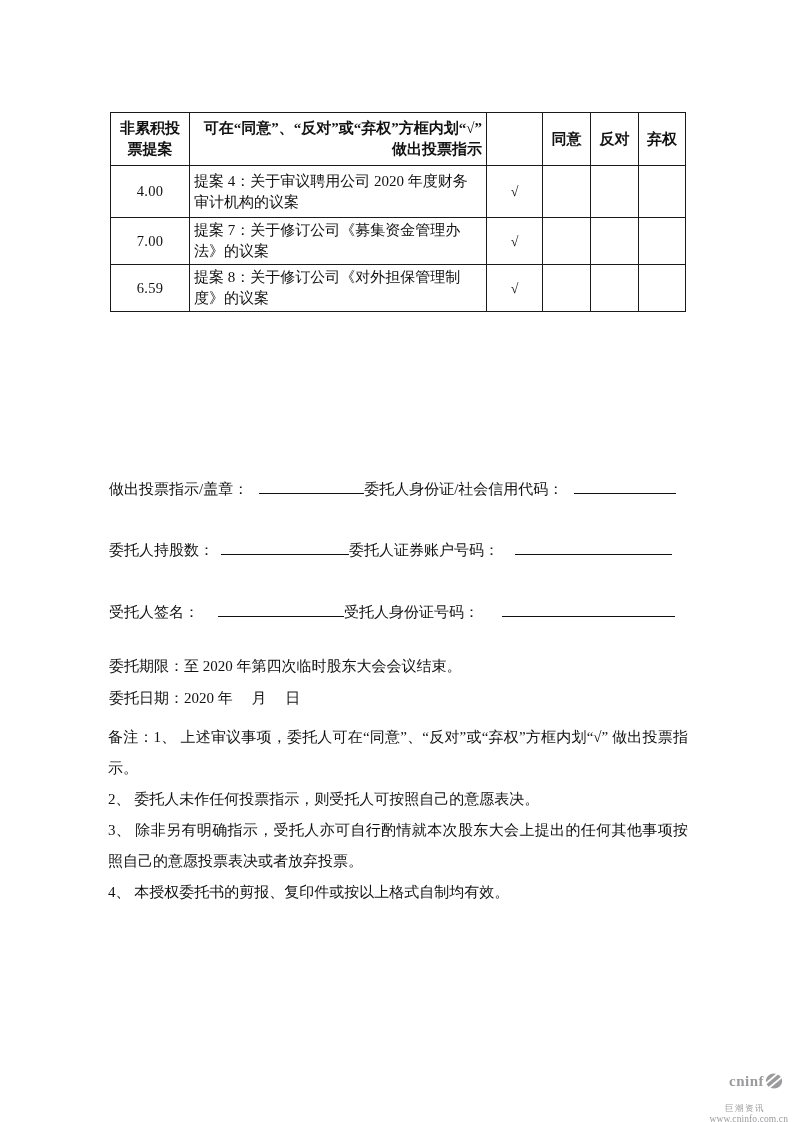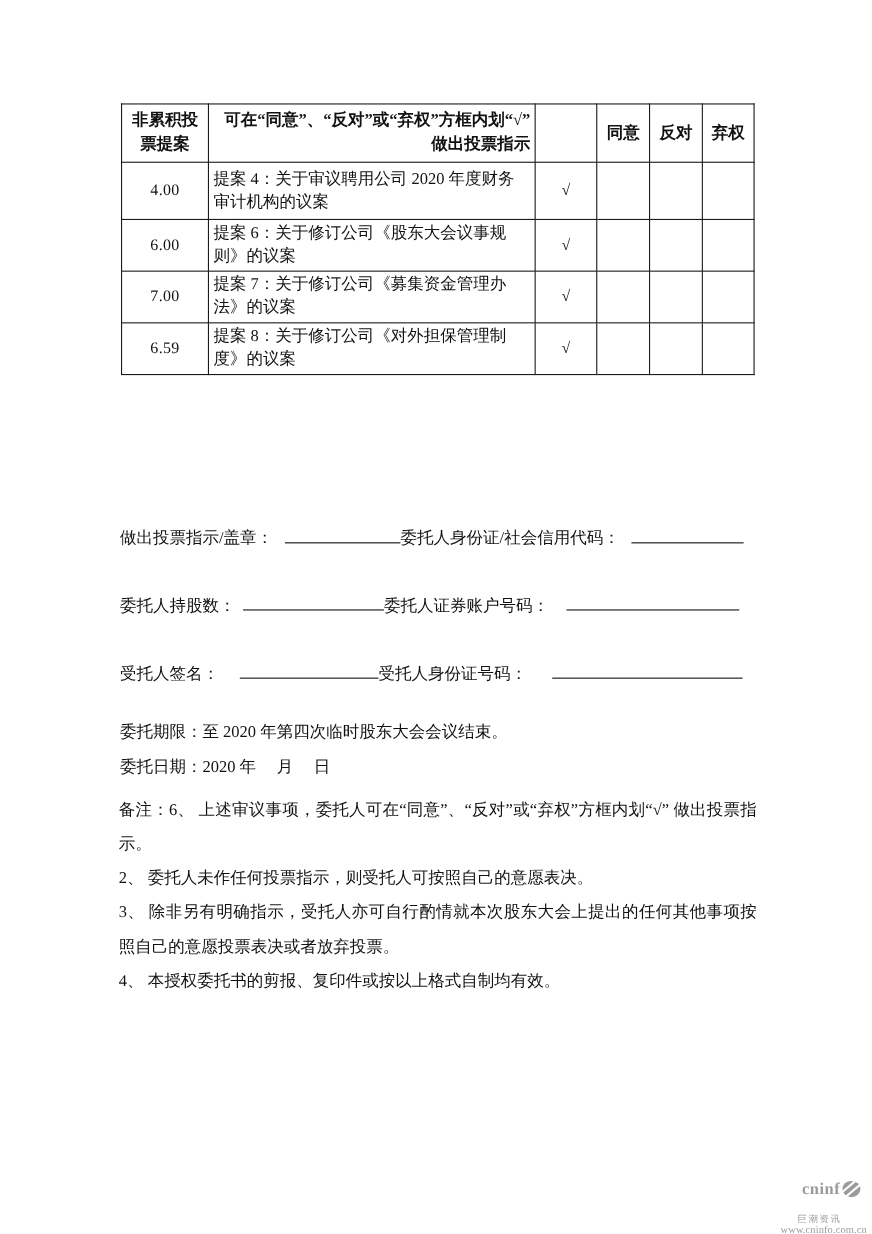--- a/index.html
+++ b/index.html
@@ -9,21 +9,21 @@
     font-family:"Liberation Serif","DejaVu Serif",serif;
     color:#111111;
   }
   .page {
     position:relative; width:793px; height:1122px;
     background:#ffffff; overflow:hidden;
   }
 
   
   .vote-table {
-    position:absolute; left:110px; top:94px; width:575px;
+    position:absolute; left:110px; top:112px; width:575px;
     border-collapse:collapse; table-layout:fixed;
     font-size:15px; color:#111;
   }
   .vote-table th, .vote-table td {
     border:1px solid #1a1a1a;
     vertical-align:middle;
     line-height:21px;
     padding:2px 4px;
     overflow:hidden;
   }
@@ -112,28 +112,20 @@
     </tr>
     <tr class="row-h52">
       <td class="cell-code">4.00</td>
       <td class="cell-desc">提案 4：关于审议聘用公司 2020 年度财务审计机构的议案</td>
       <td class="cell-tick">√</td>
       <td class="cell-tick"></td>
       <td class="cell-tick"></td>
       <td class="cell-tick"></td>
     </tr>
     <tr class="row-h45">
-      <td class="cell-code">6.00</td>
-      <td class="cell-desc">提案 6：关于修订公司《股东大会议事规则》的议案</td>
-      <td class="cell-tick">√</td>
-      <td class="cell-tick"></td>
-      <td class="cell-tick"></td>
-      <td class="cell-tick"></td>
-    </tr>
-    <tr class="row-h45">
       <td class="cell-code">7.00</td>
       <td class="cell-desc">提案 7：关于修订公司《募集资金管理办法》的议案</td>
       <td class="cell-tick">√</td>
       <td class="cell-tick"></td>
       <td class="cell-tick"></td>
       <td class="cell-tick"></td>
     </tr>
     <tr class="row-h47">
       <td class="cell-code">6.59</td>
       <td class="cell-desc">提案 8：关于修订公司《对外担保管理制度》的议案</td>
@@ -154,21 +146,21 @@
   </div>
 
   <div class="line" id="sig-row-3">
     <span>受托人签名：</span><span class="blank" style="width:126px; margin-left:19px;"></span><span>受托人身份证号码：</span><span class="blank" style="width:173px; margin-left:23px;"></span>
   </div>
 
   <div class="line" id="term-period">委托期限：至 2020 年第四次临时股东大会会议结束。</div>
   <div class="line" id="term-date">委托日期：2020 年　 月　 日</div>
 
   <div class="notes">
-    <p>备注：6、 上述审议事项，委托人可在“同意”、“反对”或“弃权”方框内划“√”  做出投票指示。</p>
+    <p>备注：1、 上述审议事项，委托人可在“同意”、“反对”或“弃权”方框内划“√”  做出投票指示。</p>
     <p>2、  委托人未作任何投票指示，则受托人可按照自己的意愿表决。</p>
     <p>3、  除非另有明确指示，受托人亦可自行酌情就本次股东大会上提出的任何其他事项按照自己的意愿投票表决或者放弃投票。</p>
     <p>4、  本授权委托书的剪报、复印件或按以上格式自制均有效。</p>
   </div>
 
   <div class="footer-logo">
     <div class="logo-brand-row">
       <span>cninf</span>
       <svg width="18" height="16" viewBox="0 0 18 16" aria-hidden="true">
         <ellipse cx="9" cy="8" rx="8.2" ry="7.4" fill="#9b9b9d"></ellipse>

